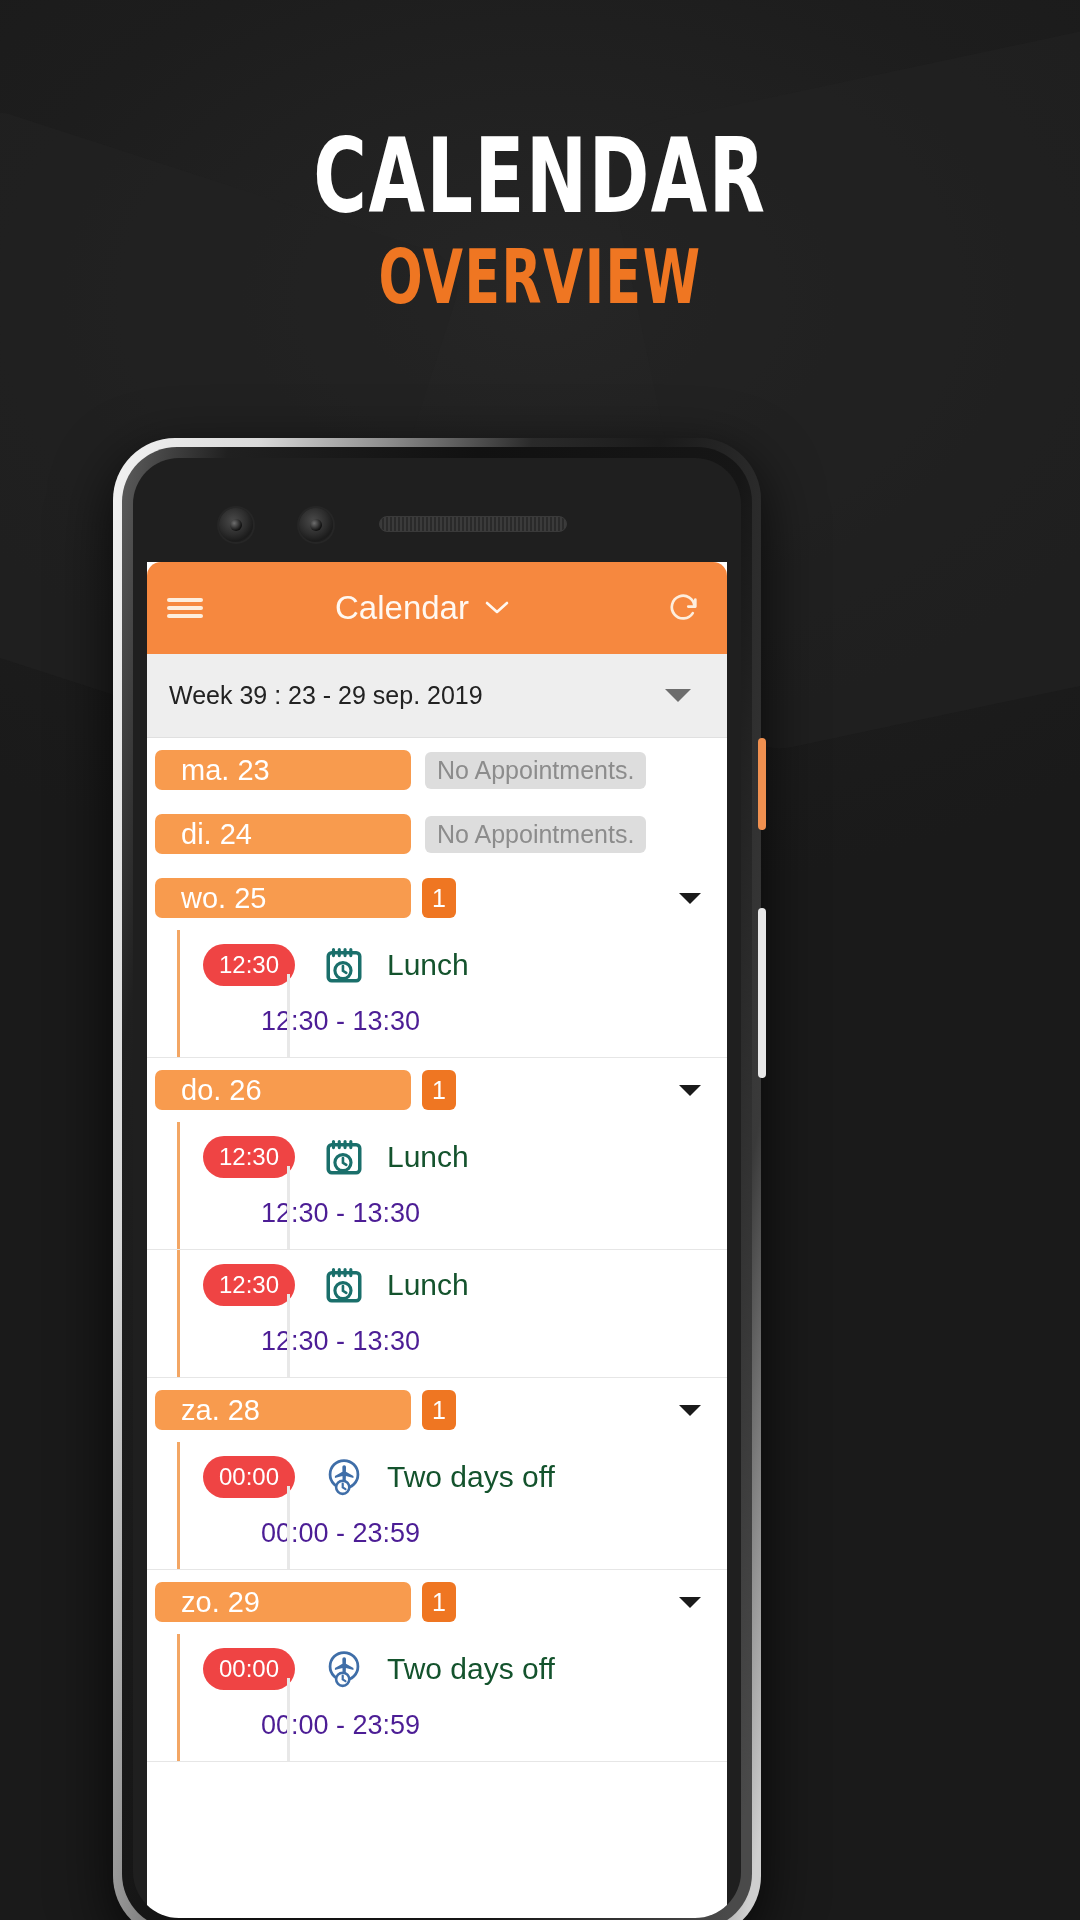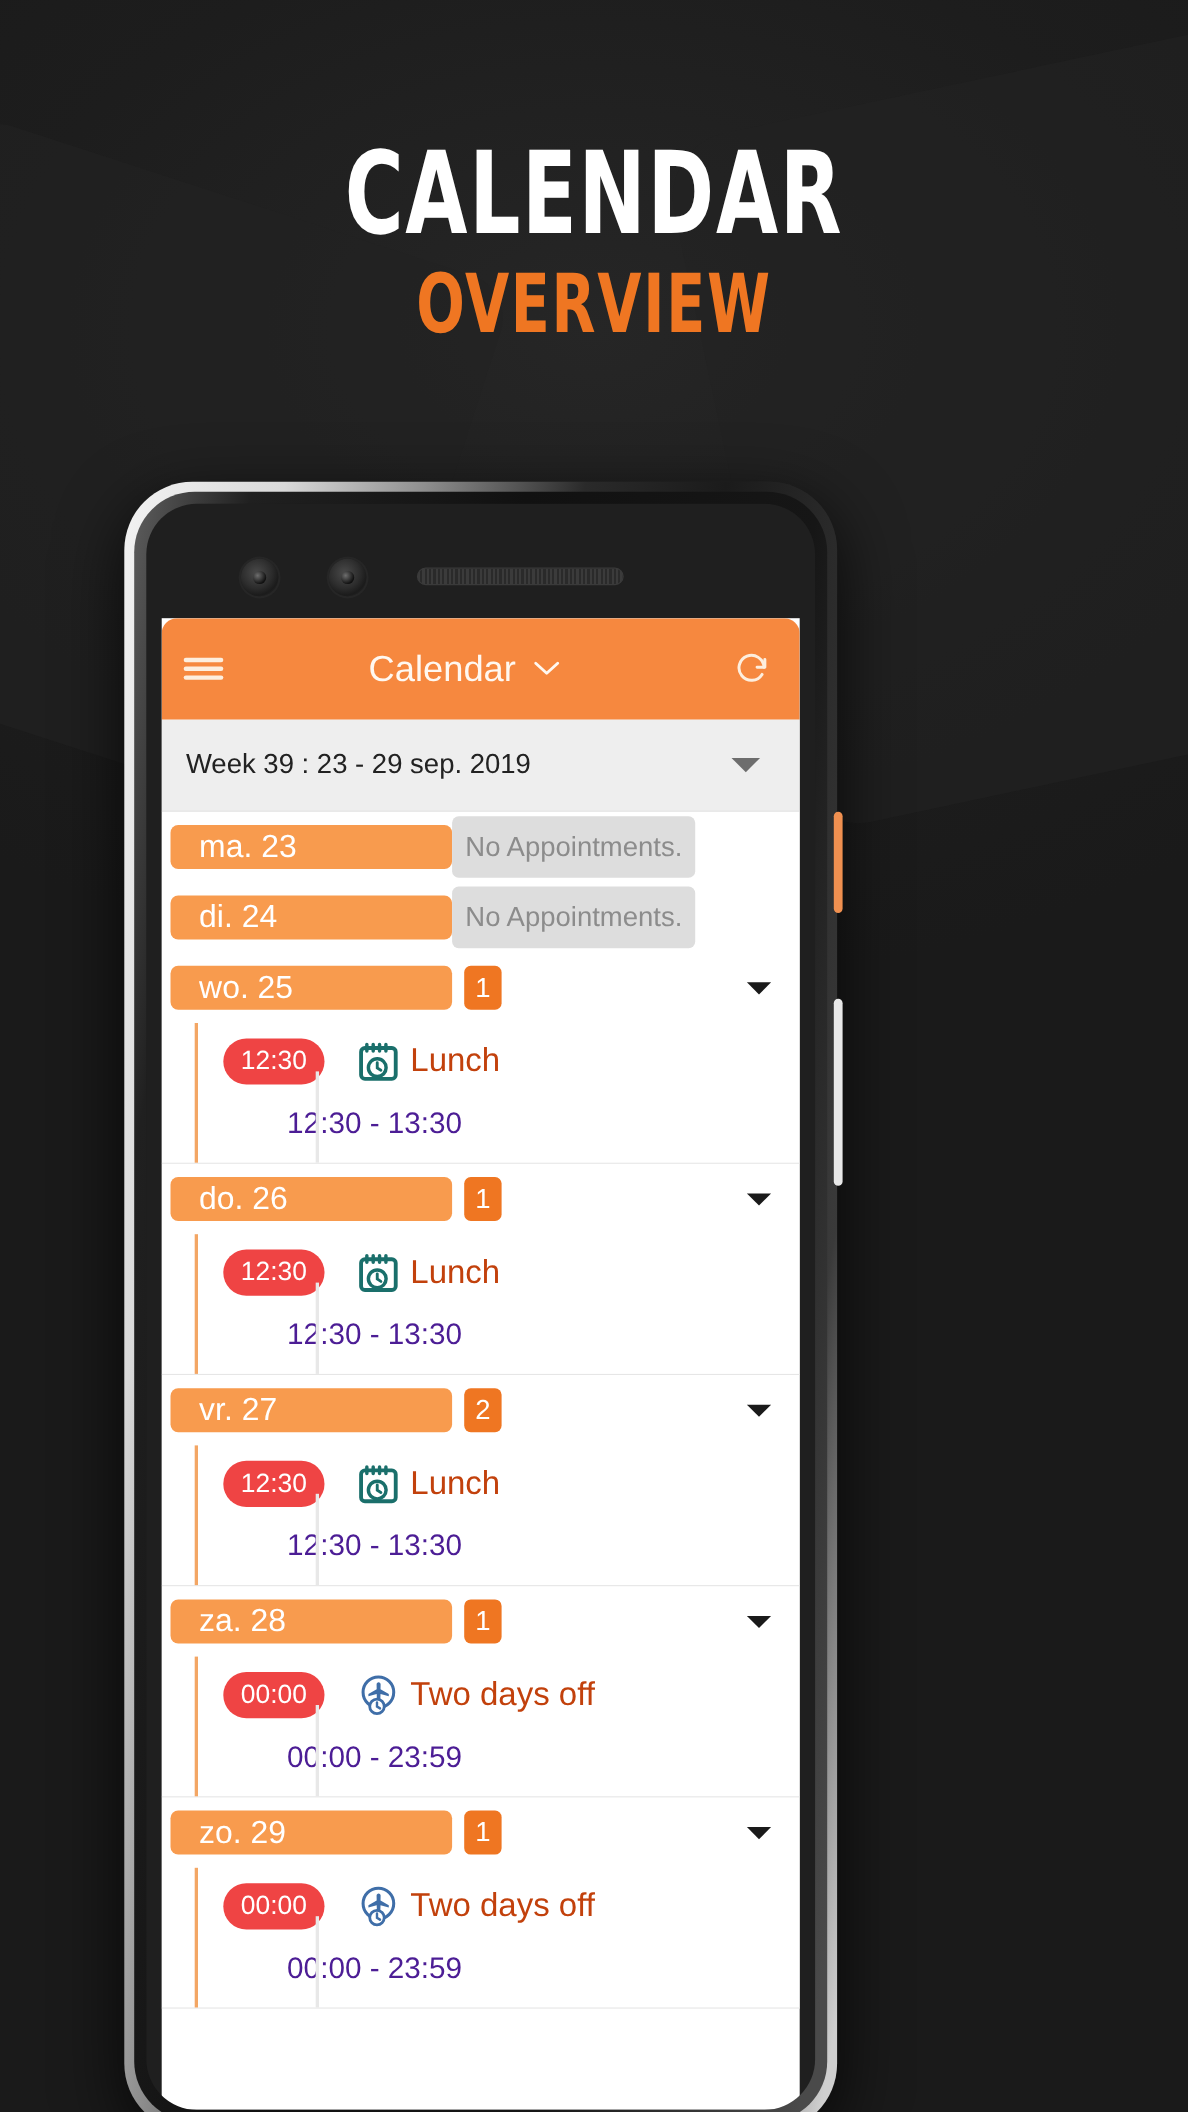--- a/index.html
+++ b/index.html
@@ -121,21 +121,21 @@
   .day-row{
     position:relative; display:flex; align-items:center;
     padding:9px 0 9px 8px; height:64px;
   }
   .day-chip{
     width:256px; height:40px; background:#f89b4e; border-radius:7px;
     display:flex; align-items:center; padding-left:26px;
     color:#ffffff; font-size:29px;
   }
   .day-empty{
-    height:56px; background:#dddddd; border-radius:6px;
+    margin-left:14px; height:37px; background:#dddddd; border-radius:6px;
     display:flex; align-items:center; padding:0 12px;
     color:#8c8c8c; font-size:25px;
   }
   .day-count{
     margin-left:11px; min-width:34px; height:40px; background:#ef7622;
     border-radius:6px; color:#fff; font-size:25px;
     display:flex; align-items:center; justify-content:center; padding:0 9px;
   }
   .day-expand{
     position:absolute; right:26px; top:50%; margin-top:-5px;
@@ -152,21 +152,21 @@
   }
   .appt .stub{
     position:absolute; left:140px; top:44px; bottom:0; width:3px; background:#e8e8e8;
   }
   .appt-top{ display:flex; align-items:center; gap:0; padding-left:26px; height:54px;}
   .time-pill{
     width:92px; height:42px; background:#ef4444; border-radius:21px;
     color:#ffffff; font-size:24px; display:flex; align-items:center; justify-content:center;
   }
   .appt-icon{ width:46px; height:46px; margin-left:26px; display:flex; align-items:center; justify-content:center;}
-  .appt-title{ margin-left:6px; font-size:30px; color:#c2410c; }
+  .appt-title{ margin-left:20px; font-size:30px; color:#14532d; }
   .appt-range{ padding-left:84px; margin-top:14px; font-size:27px; color:#4c1d95;}
 </style>
 </head>
 <body>
 
 <div id="poster">
   <div class="bg-shape s1"></div>
   <div class="bg-shape s2"></div>
 
   <div id="headings">
@@ -273,25 +273,20 @@
       <circle cx="11.4" cy="15.2" r="4.6" fill="#ffffff" stroke="#1a6f6b" stroke-width="1.8"></circle>
       <path d="M11.4 12.6 v2.7 l1.9 1.2" fill="none" stroke="#1a6f6b" stroke-width="1.5" stroke-linecap="round"></path>
     </svg>
                   </div>
                   <div class="appt-title">Lunch</div>
                 </div>
                 <div class="appt-range">12:30 - 13:30</div>
               </div>
             </div>
             <div class="day-block">
-              <div class="day-row">
-                <div class="day-chip">vr. 27</div>
-                <div class="day-count">2</div>
-                <div class="day-expand"></div>
-              </div>
               <div class="appt">
                 <div class="timeline"></div>
                 <div class="stub"></div>
                 <div class="appt-top">
                   <div class="time-pill">12:30</div>
                   <div class="appt-icon">
                     <svg viewBox="0 0 24 24" width="42" height="42">
       <rect x="3" y="5" width="18" height="16" rx="2" fill="none" stroke="#1a6f6b" stroke-width="2"></rect>
       <path d="M6 3.2 v3.4 M9.3 3.2 v3.4 M12.6 3.2 v3.4 M15.9 3.2 v3.4" stroke="#1a6f6b" stroke-width="1.8" stroke-linecap="round"></path>
       <circle cx="11.4" cy="15.2" r="4.6" fill="#ffffff" stroke="#1a6f6b" stroke-width="1.8"></circle>

